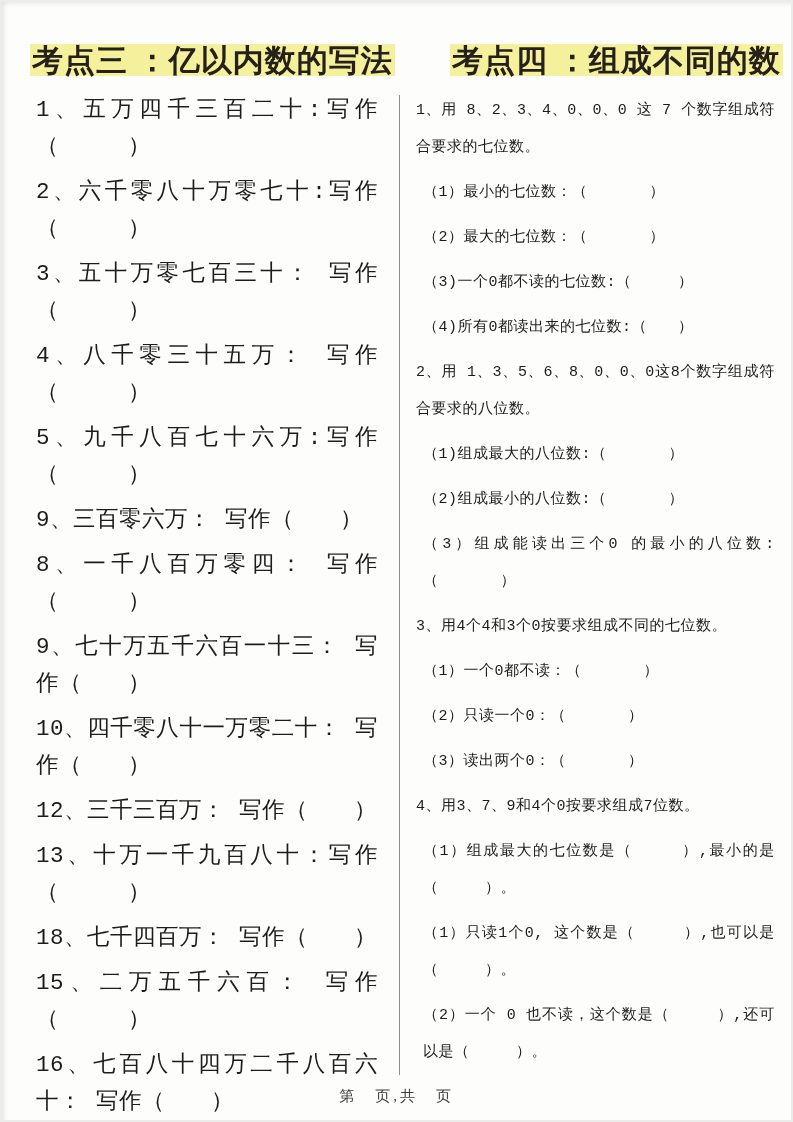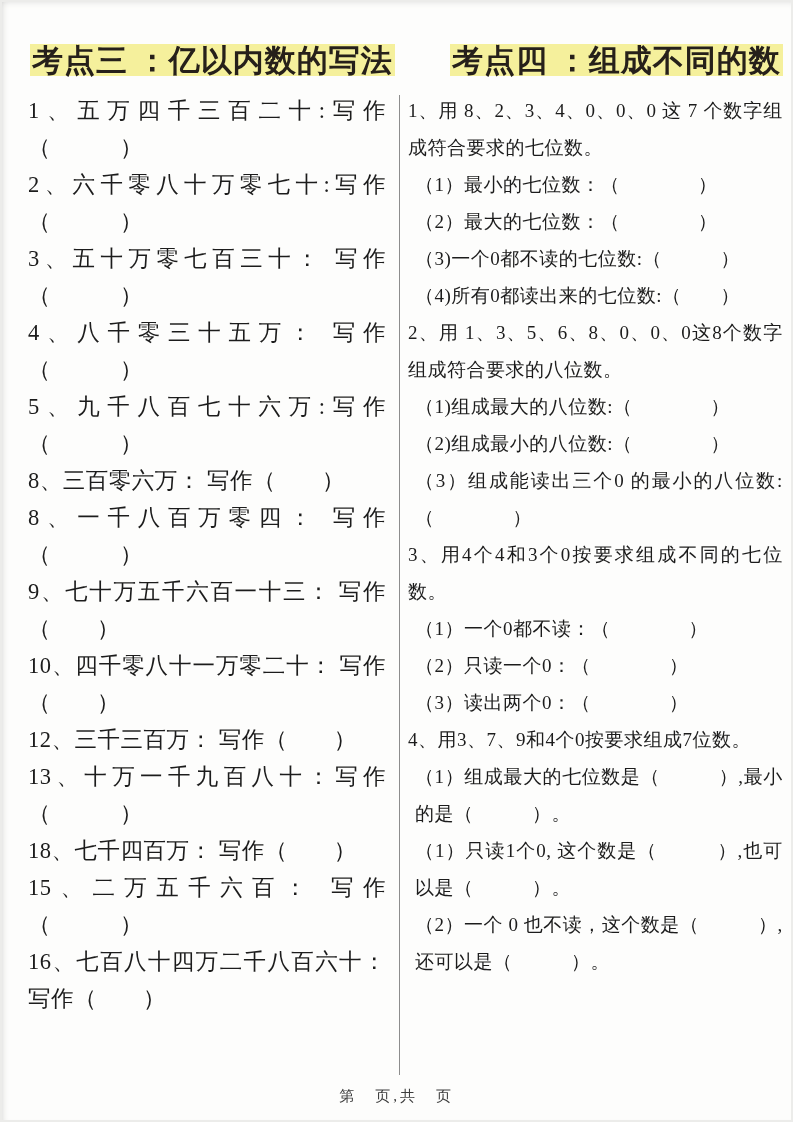--- a/index.html
+++ b/index.html
@@ -19,25 +19,26 @@
     font-size:31px; font-weight:bold; letter-spacing:1px;
     color:#26201a; white-space:nowrap;
   }
   .col-right .col-title { margin-left:18px;padding-left:24px; }
   .hl {
     background: linear-gradient(to bottom,
       rgba(245,240,156,0) 6%, #f5f09c 6%, #f5f09c 92%, rgba(245,240,156,0) 92%);
     padding:1px 2px;
   }
   .line {
-    margin:0; font-size:22.5px; line-height:37px;
+    margin:8px; font-size:22.5px; line-height:37px;
     text-align:justify; text-justify:inter-character;
     letter-spacing:0.5px;
+    font-family:Liberation Mono, monospace;
   }
-  .col-right .line { font-size:19px; }
+  .col-right .line { font-size:15px; }
   .line.sub { padding-left:7px; }
   .divider { position:absolute; left:399px; top:95px; width:1px; height:980px; background:#8d8d8d; }
   .footer {
     position:absolute; left:0; right:0; bottom:16px;
     text-align:center; font-size:15px; color:#3c3c3c; letter-spacing:3px;
     font-family:Liberation Serif, serif;
   }
 </style>
 </head>
 <body>
@@ -52,21 +53,21 @@
           <p class="line">1、五万四千三百二十:写作（　　　）</p>
 
           <p class="line">2、六千零八十万零七十:写作（　　　）</p>
 
           <p class="line">3、五十万零七百三十： 写作（　　　）</p>
 
           <p class="line">4、八千零三十五万： 写作（　　　）</p>
 
           <p class="line">5、九千八百七十六万:写作（　　　）</p>
 
-          <p class="line">8、三百零六万： 写作（　　）</p>
+          <p class="line">9、三百零六万： 写作（　　）</p>
 
 
           <p class="line">8、一千八百万零四： 写作（　　　）</p>
 
           <p class="line">9、七十万五千六百一十三： 写作（　　）</p>
 
           <p class="line">10、四千零八十一万零二十： 写作（　　）</p>
 
 
           <p class="line">12、三千三百万： 写作（　　）</p>

